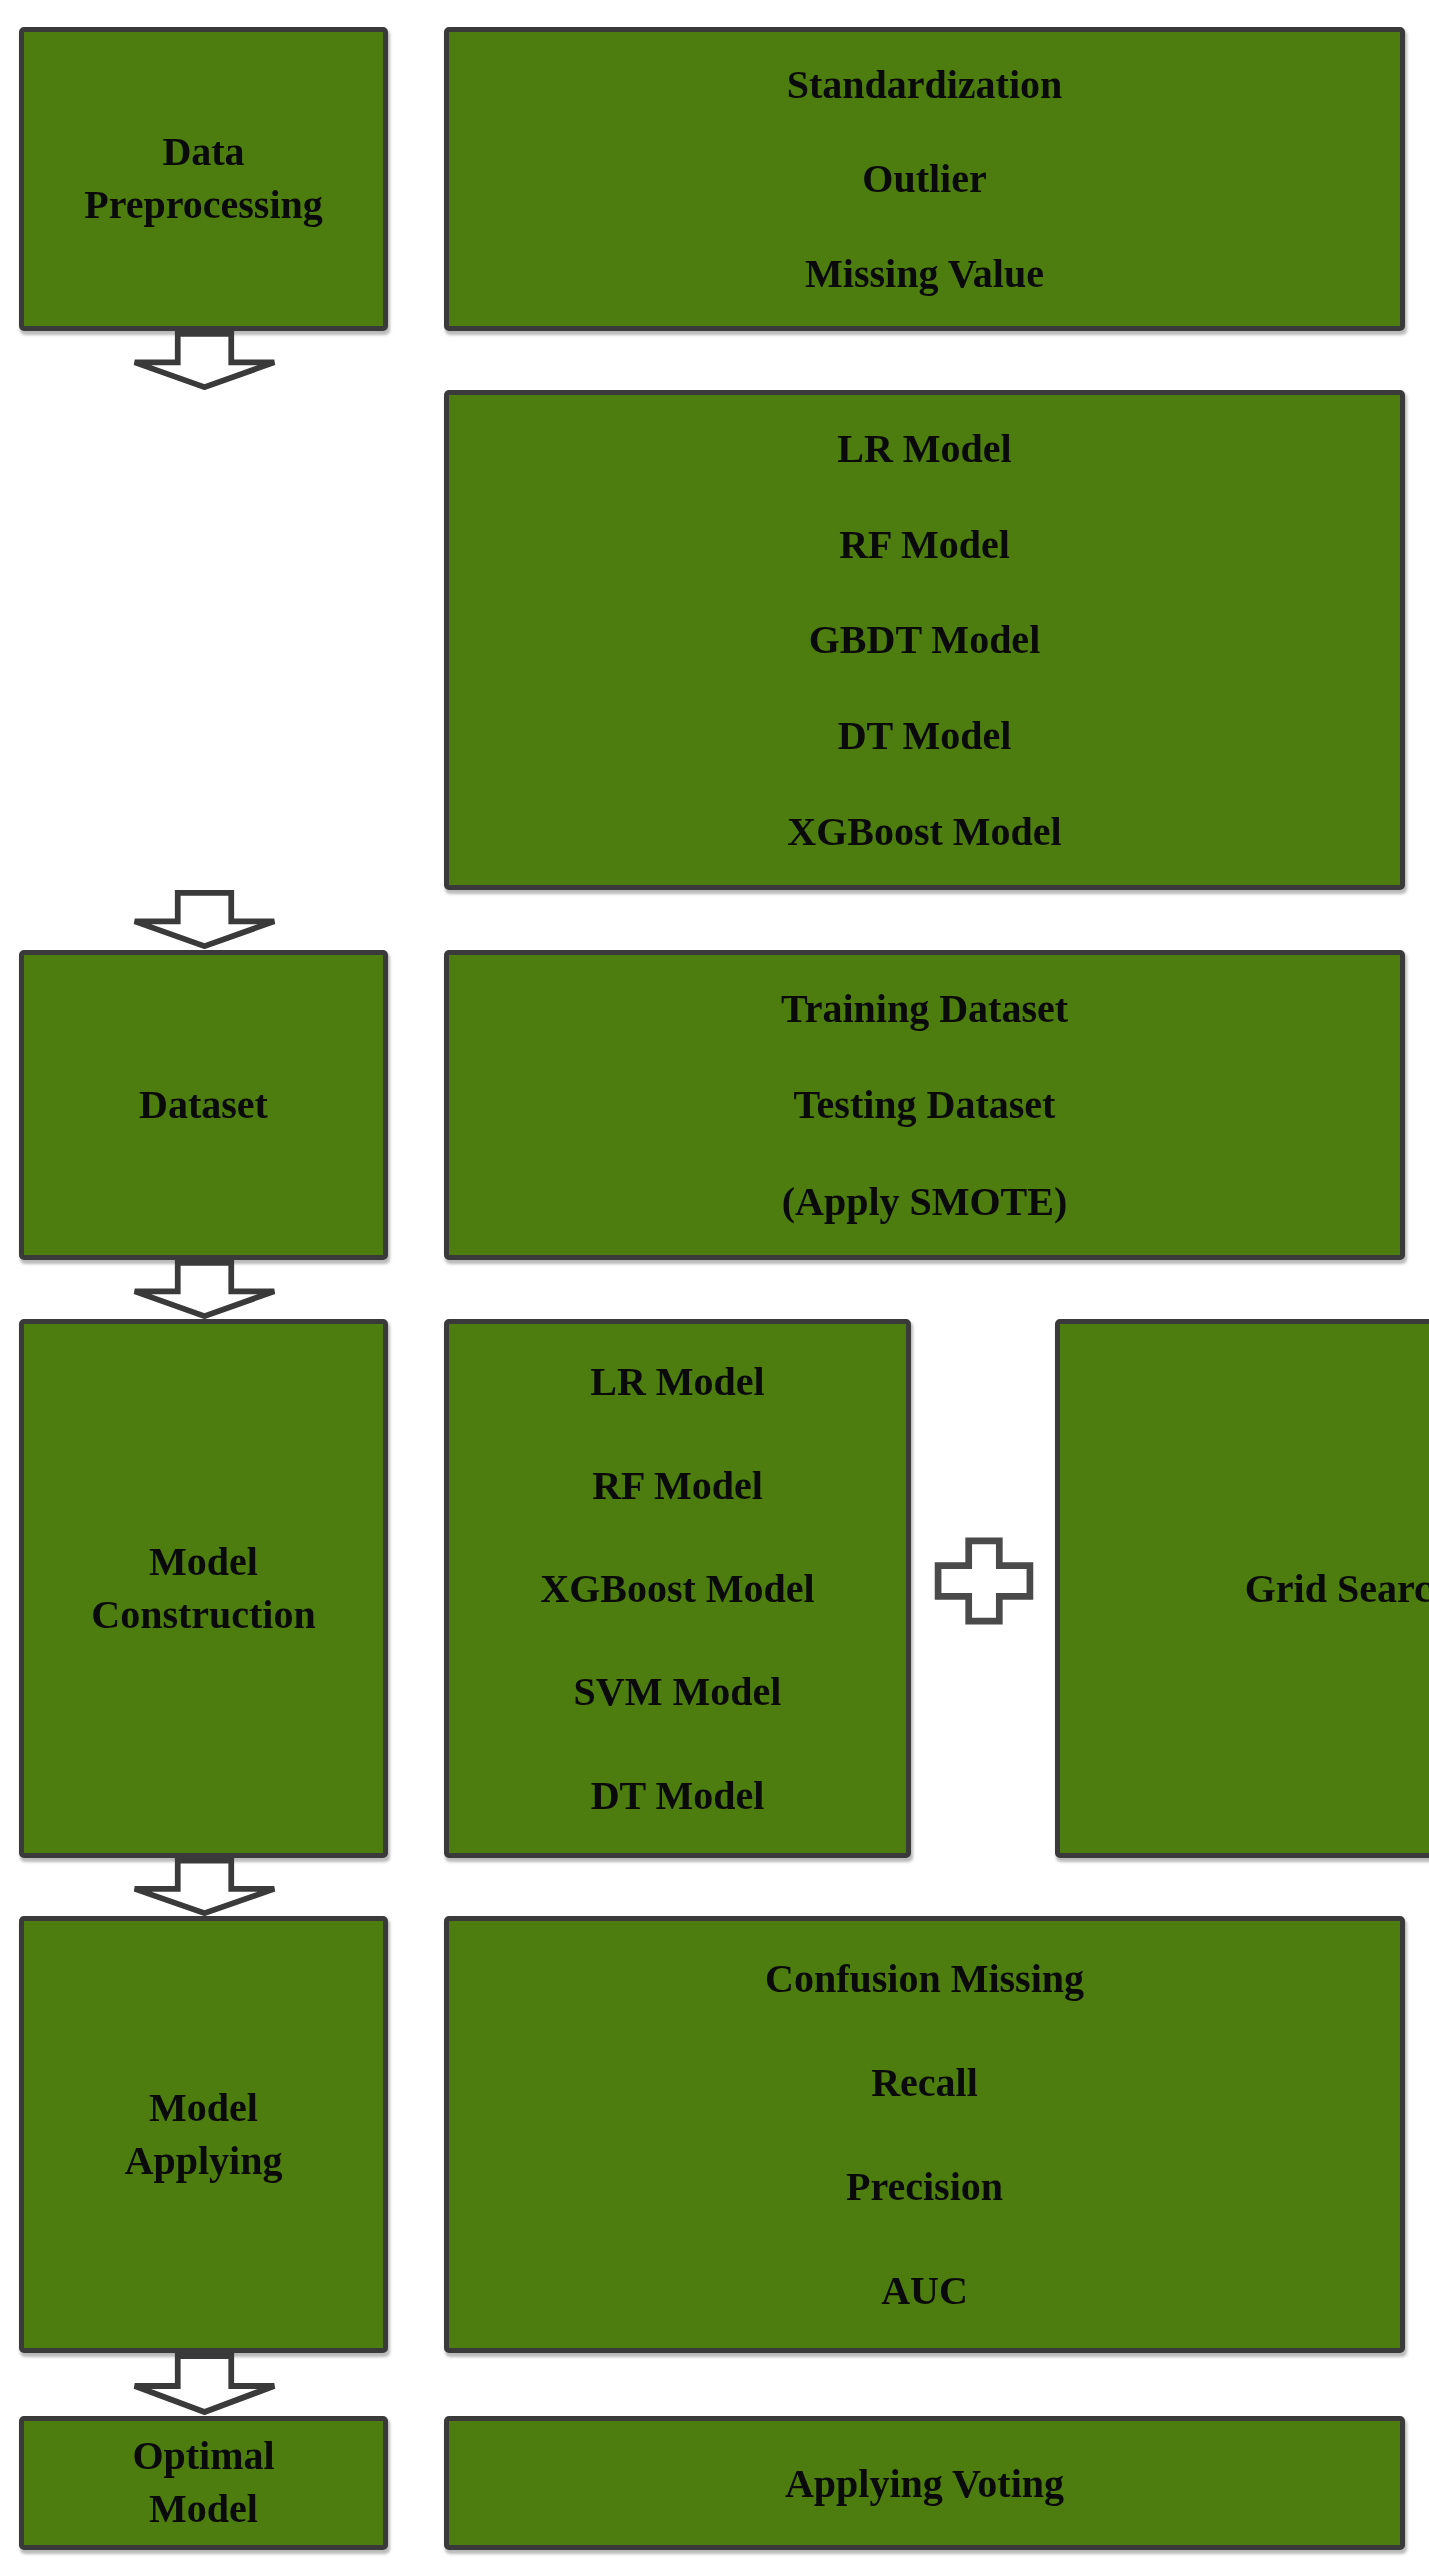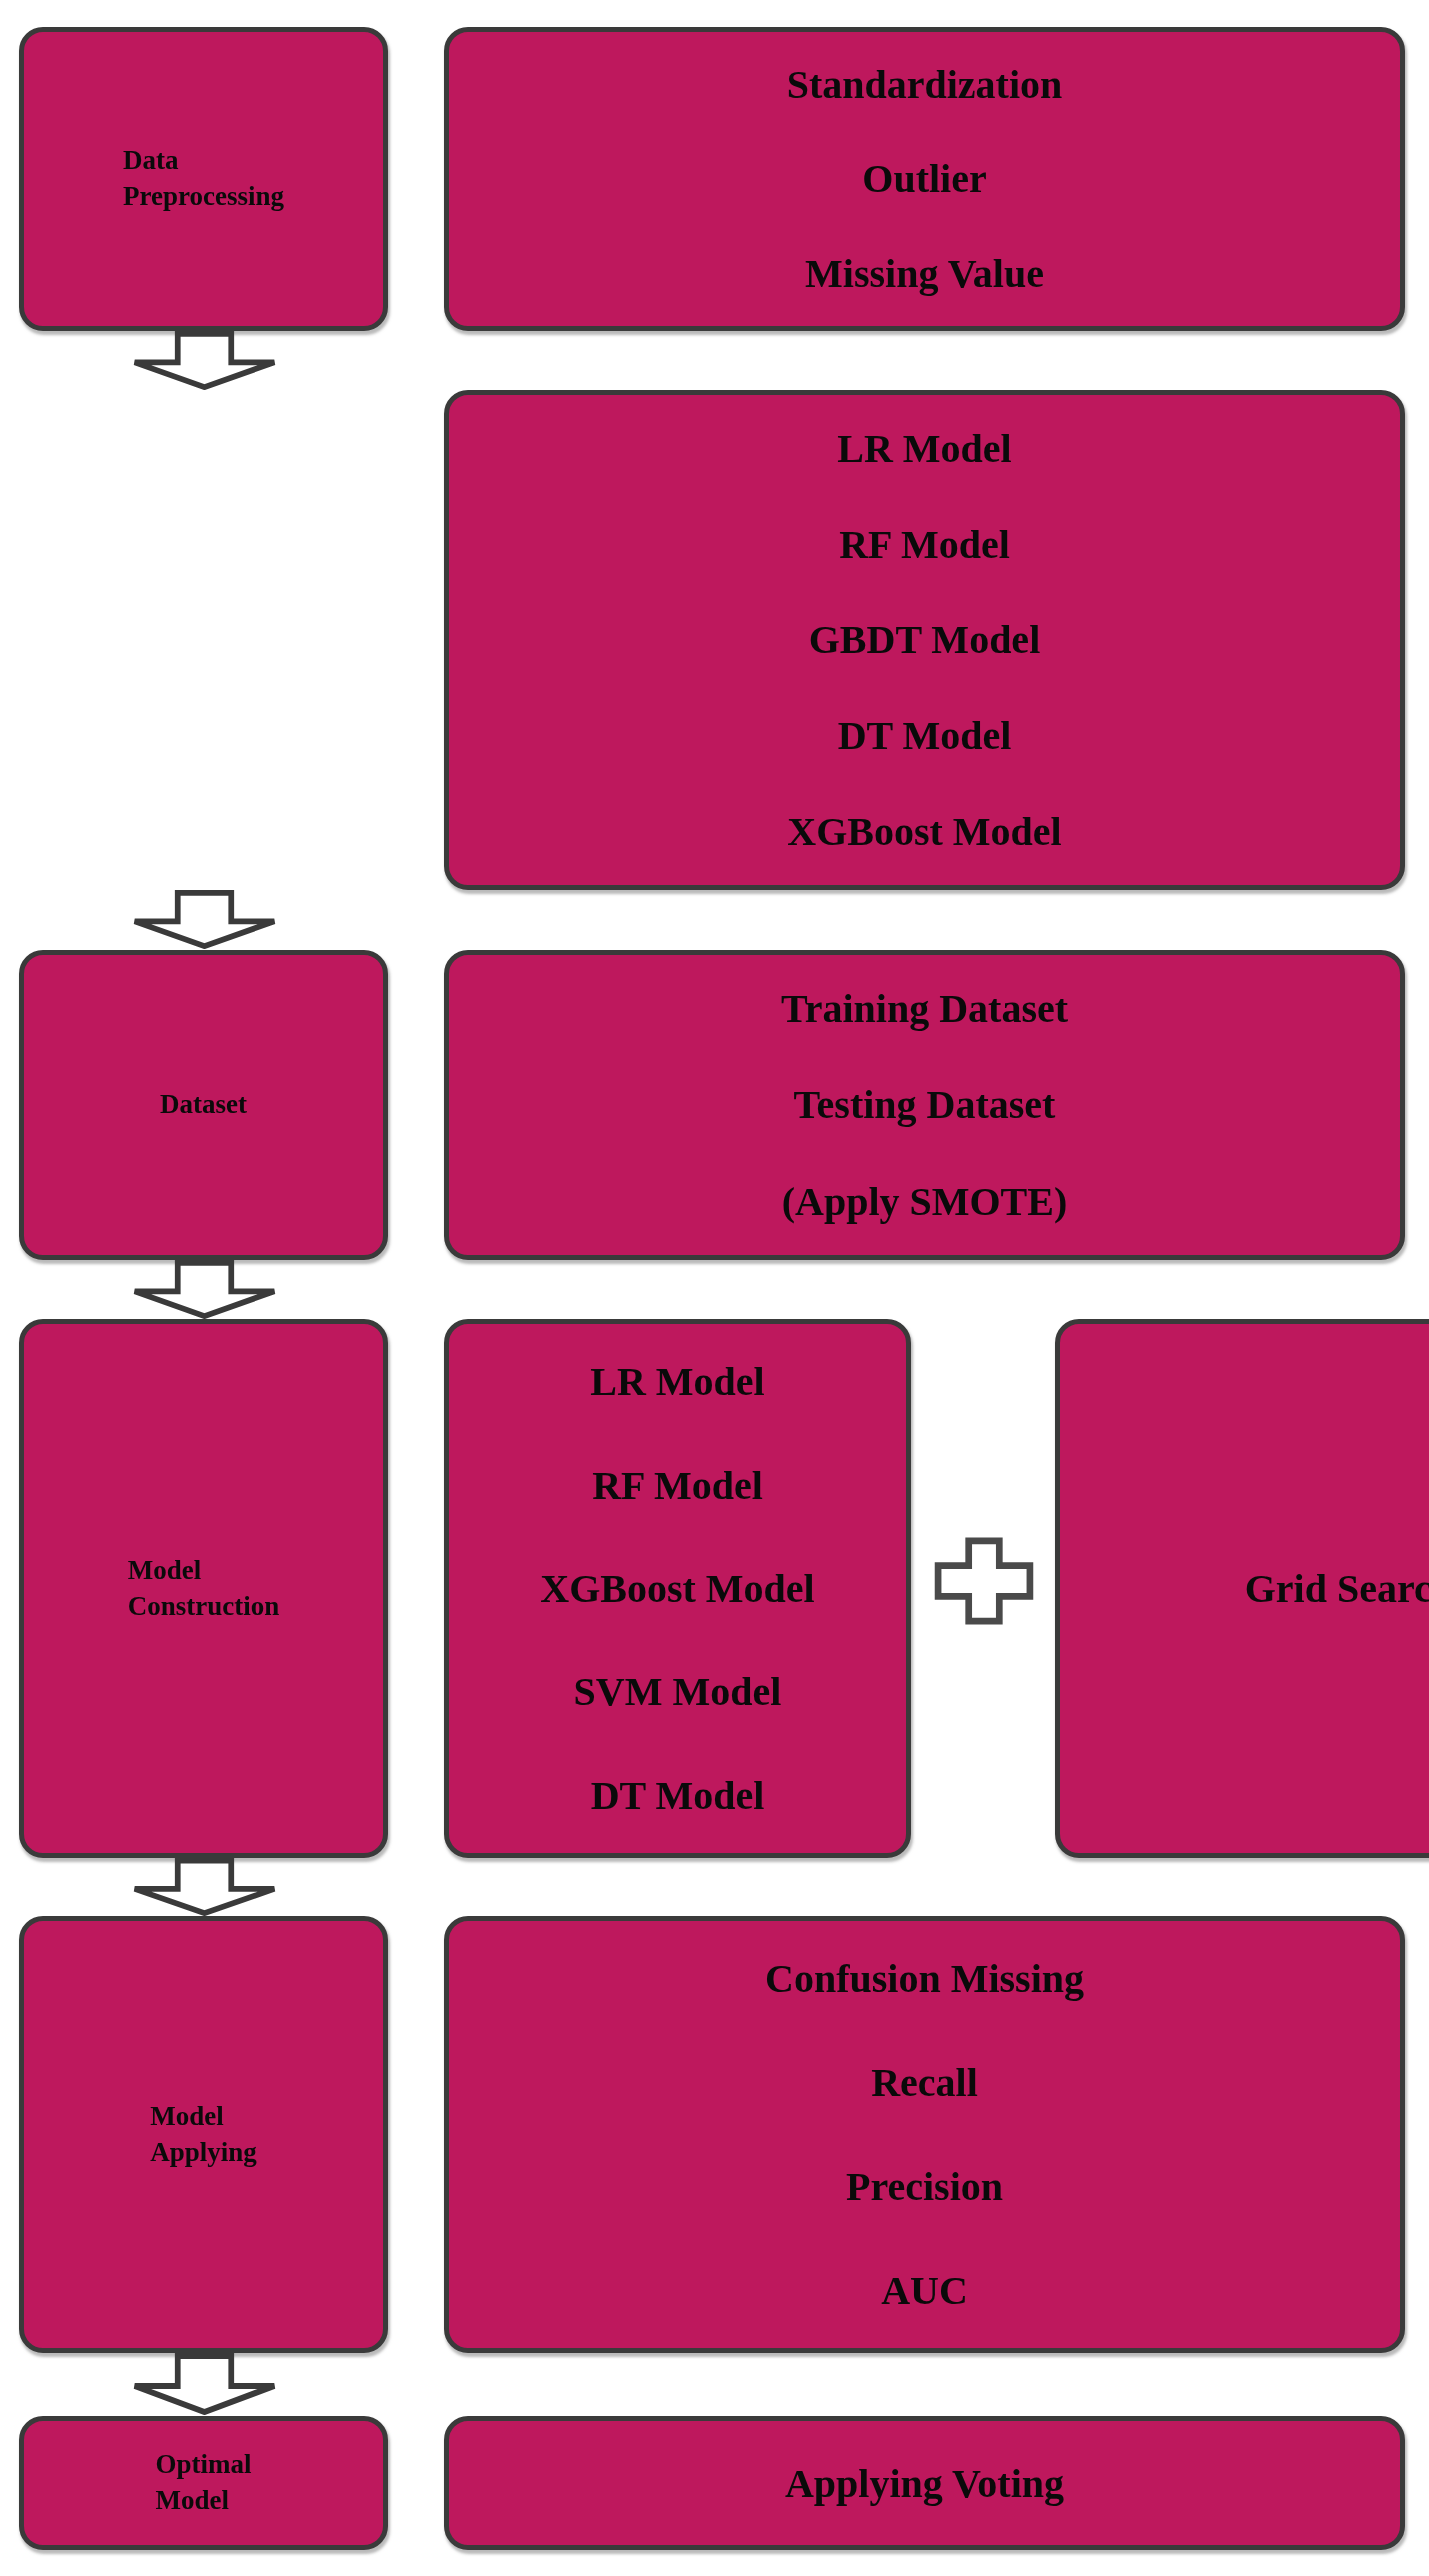--- a/index.html
+++ b/index.html
@@ -12,36 +12,36 @@
     width: 1430px;
     height: 2576px;
     background: #ffffff;
     font-family: "Liberation Serif", "DejaVu Serif", serif;
     color: #000000;
   }
   .box {
     position: absolute;
     box-sizing: border-box;
     border: 5.8px solid #3a3a3a;
-    border-radius: 24px;
-    background: #be185d;
+    border-radius: 5px;
+    background: #4d7c0f;
     box-shadow: 1.9px 3.8px 2.9px rgba(130,130,130,0.55);
   }
   .stage-box {
     left: 19px;
     width: 369px;
     display: flex;
     align-items: center;
     justify-content: center;
   }
   .stage-label {
     font-weight: bold;
-    font-size: 27px;
+    font-size: 40px;
     line-height: 1.32;
-    text-align: left;
+    text-align: center;
     color: #0a0a0a;
   }
   .stage-label span { display: block; }
   .detail-box {
     left: 444px;
     width: 961px;
     display: flex;
     flex-direction: column;
     justify-content: space-around;
     padding: 5.8px 0;

